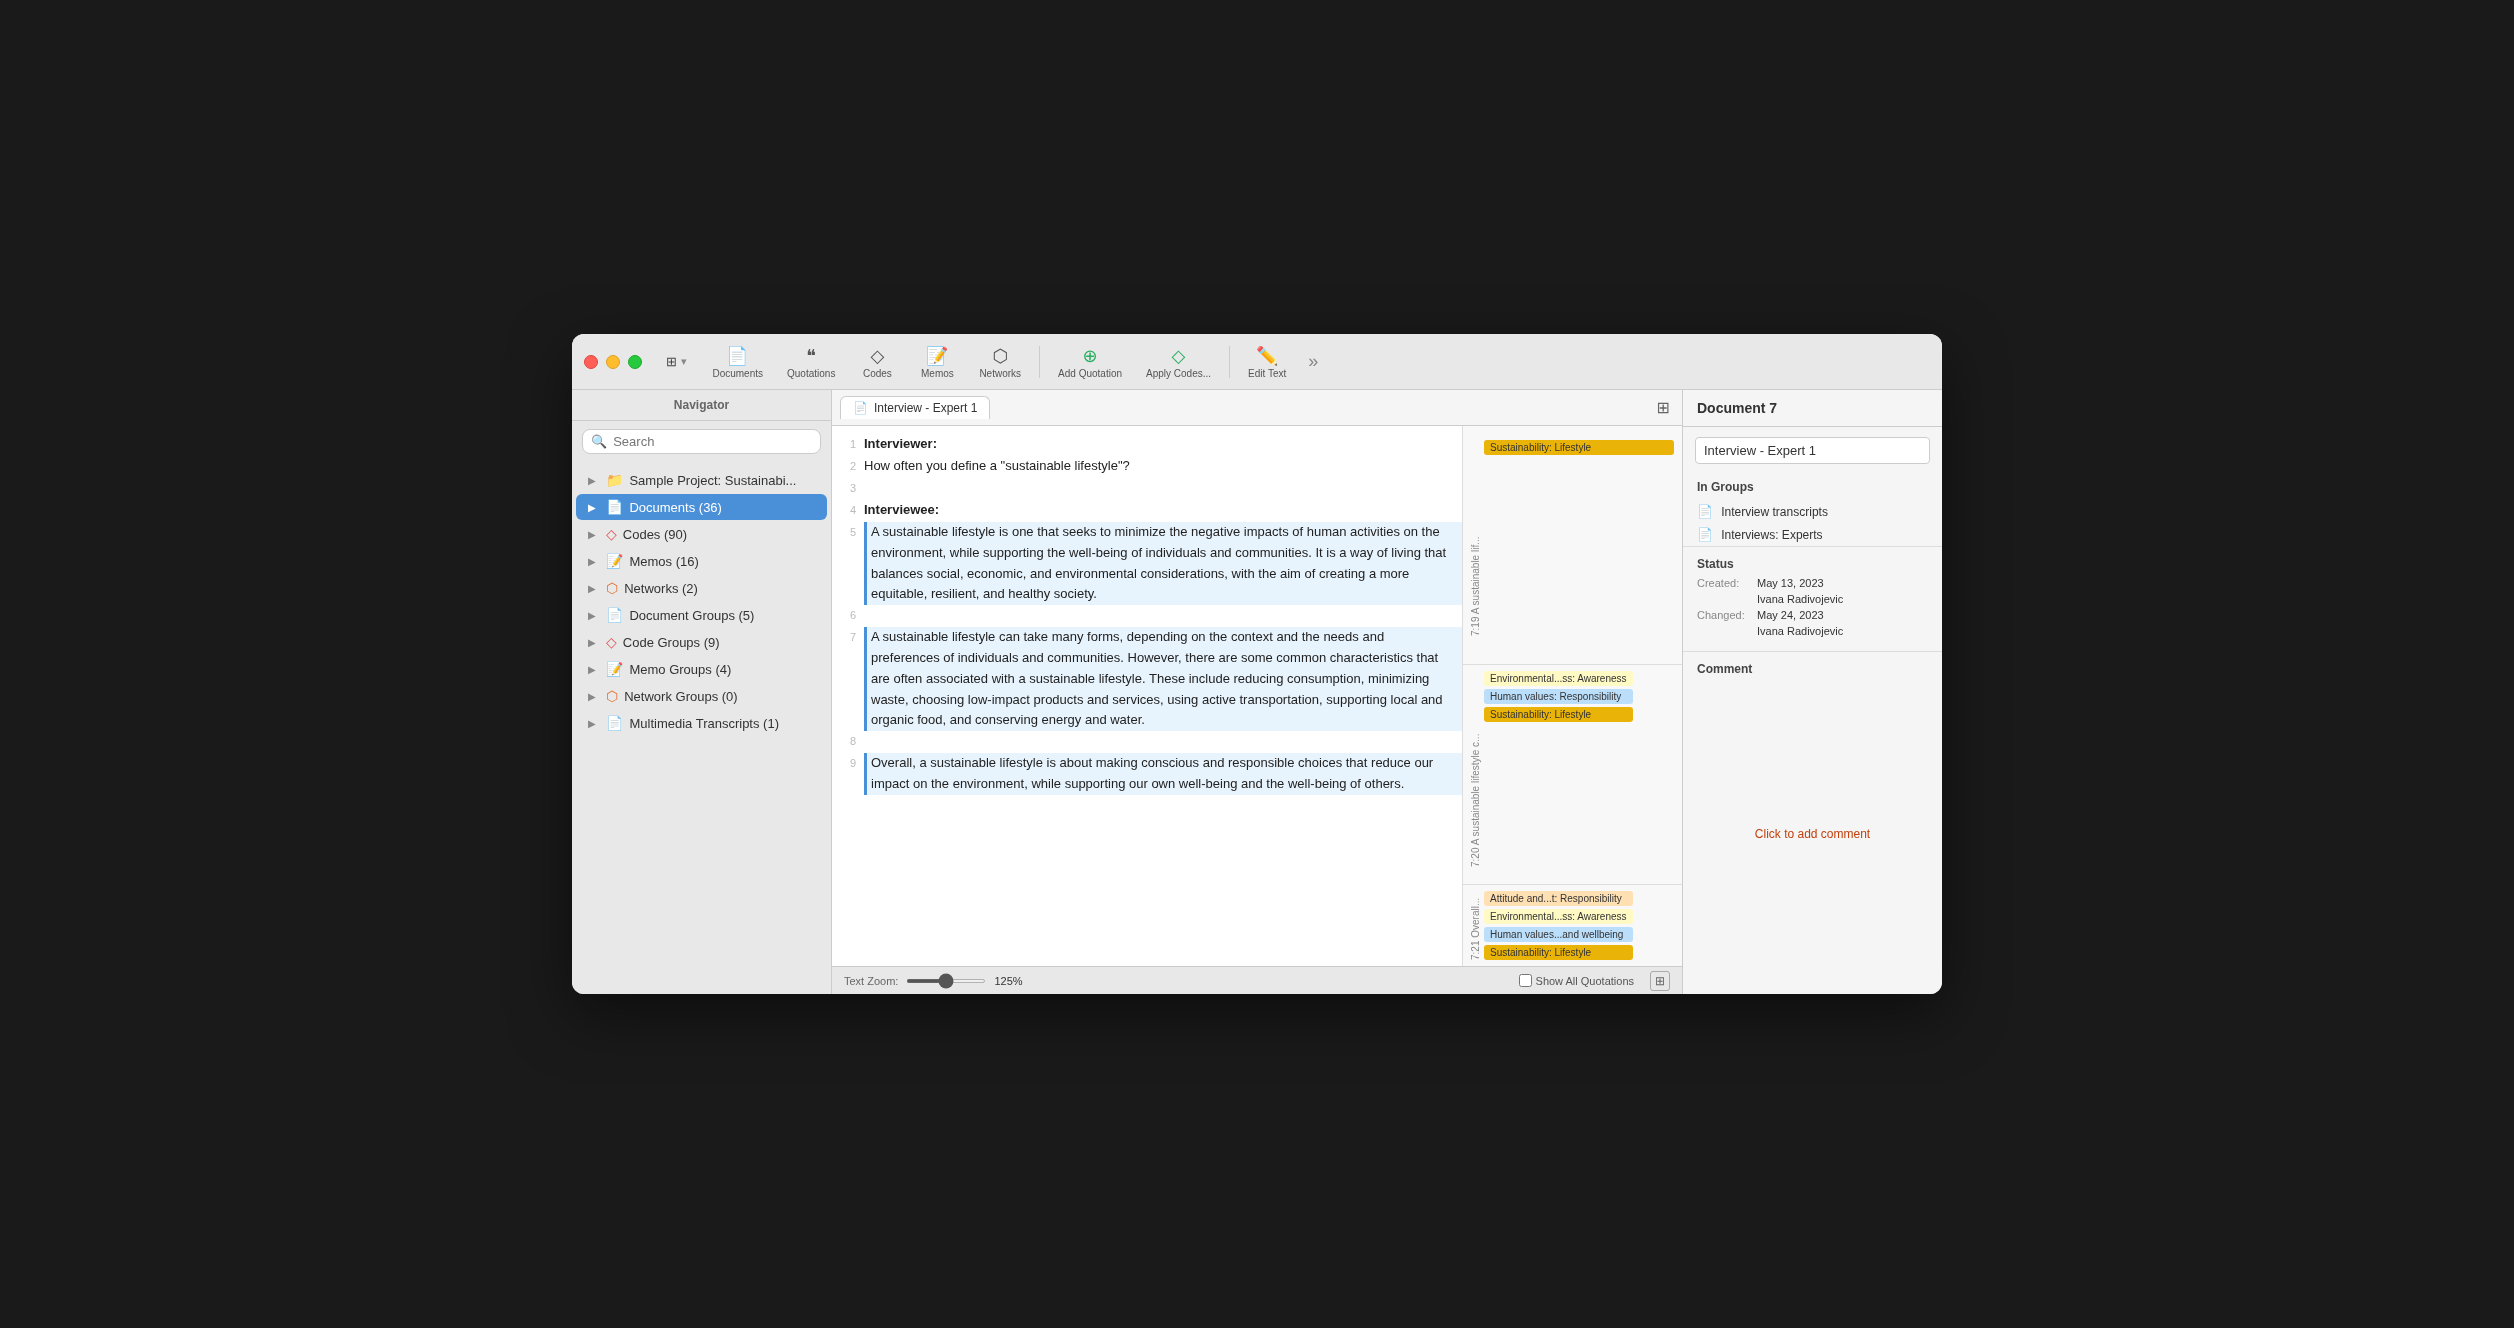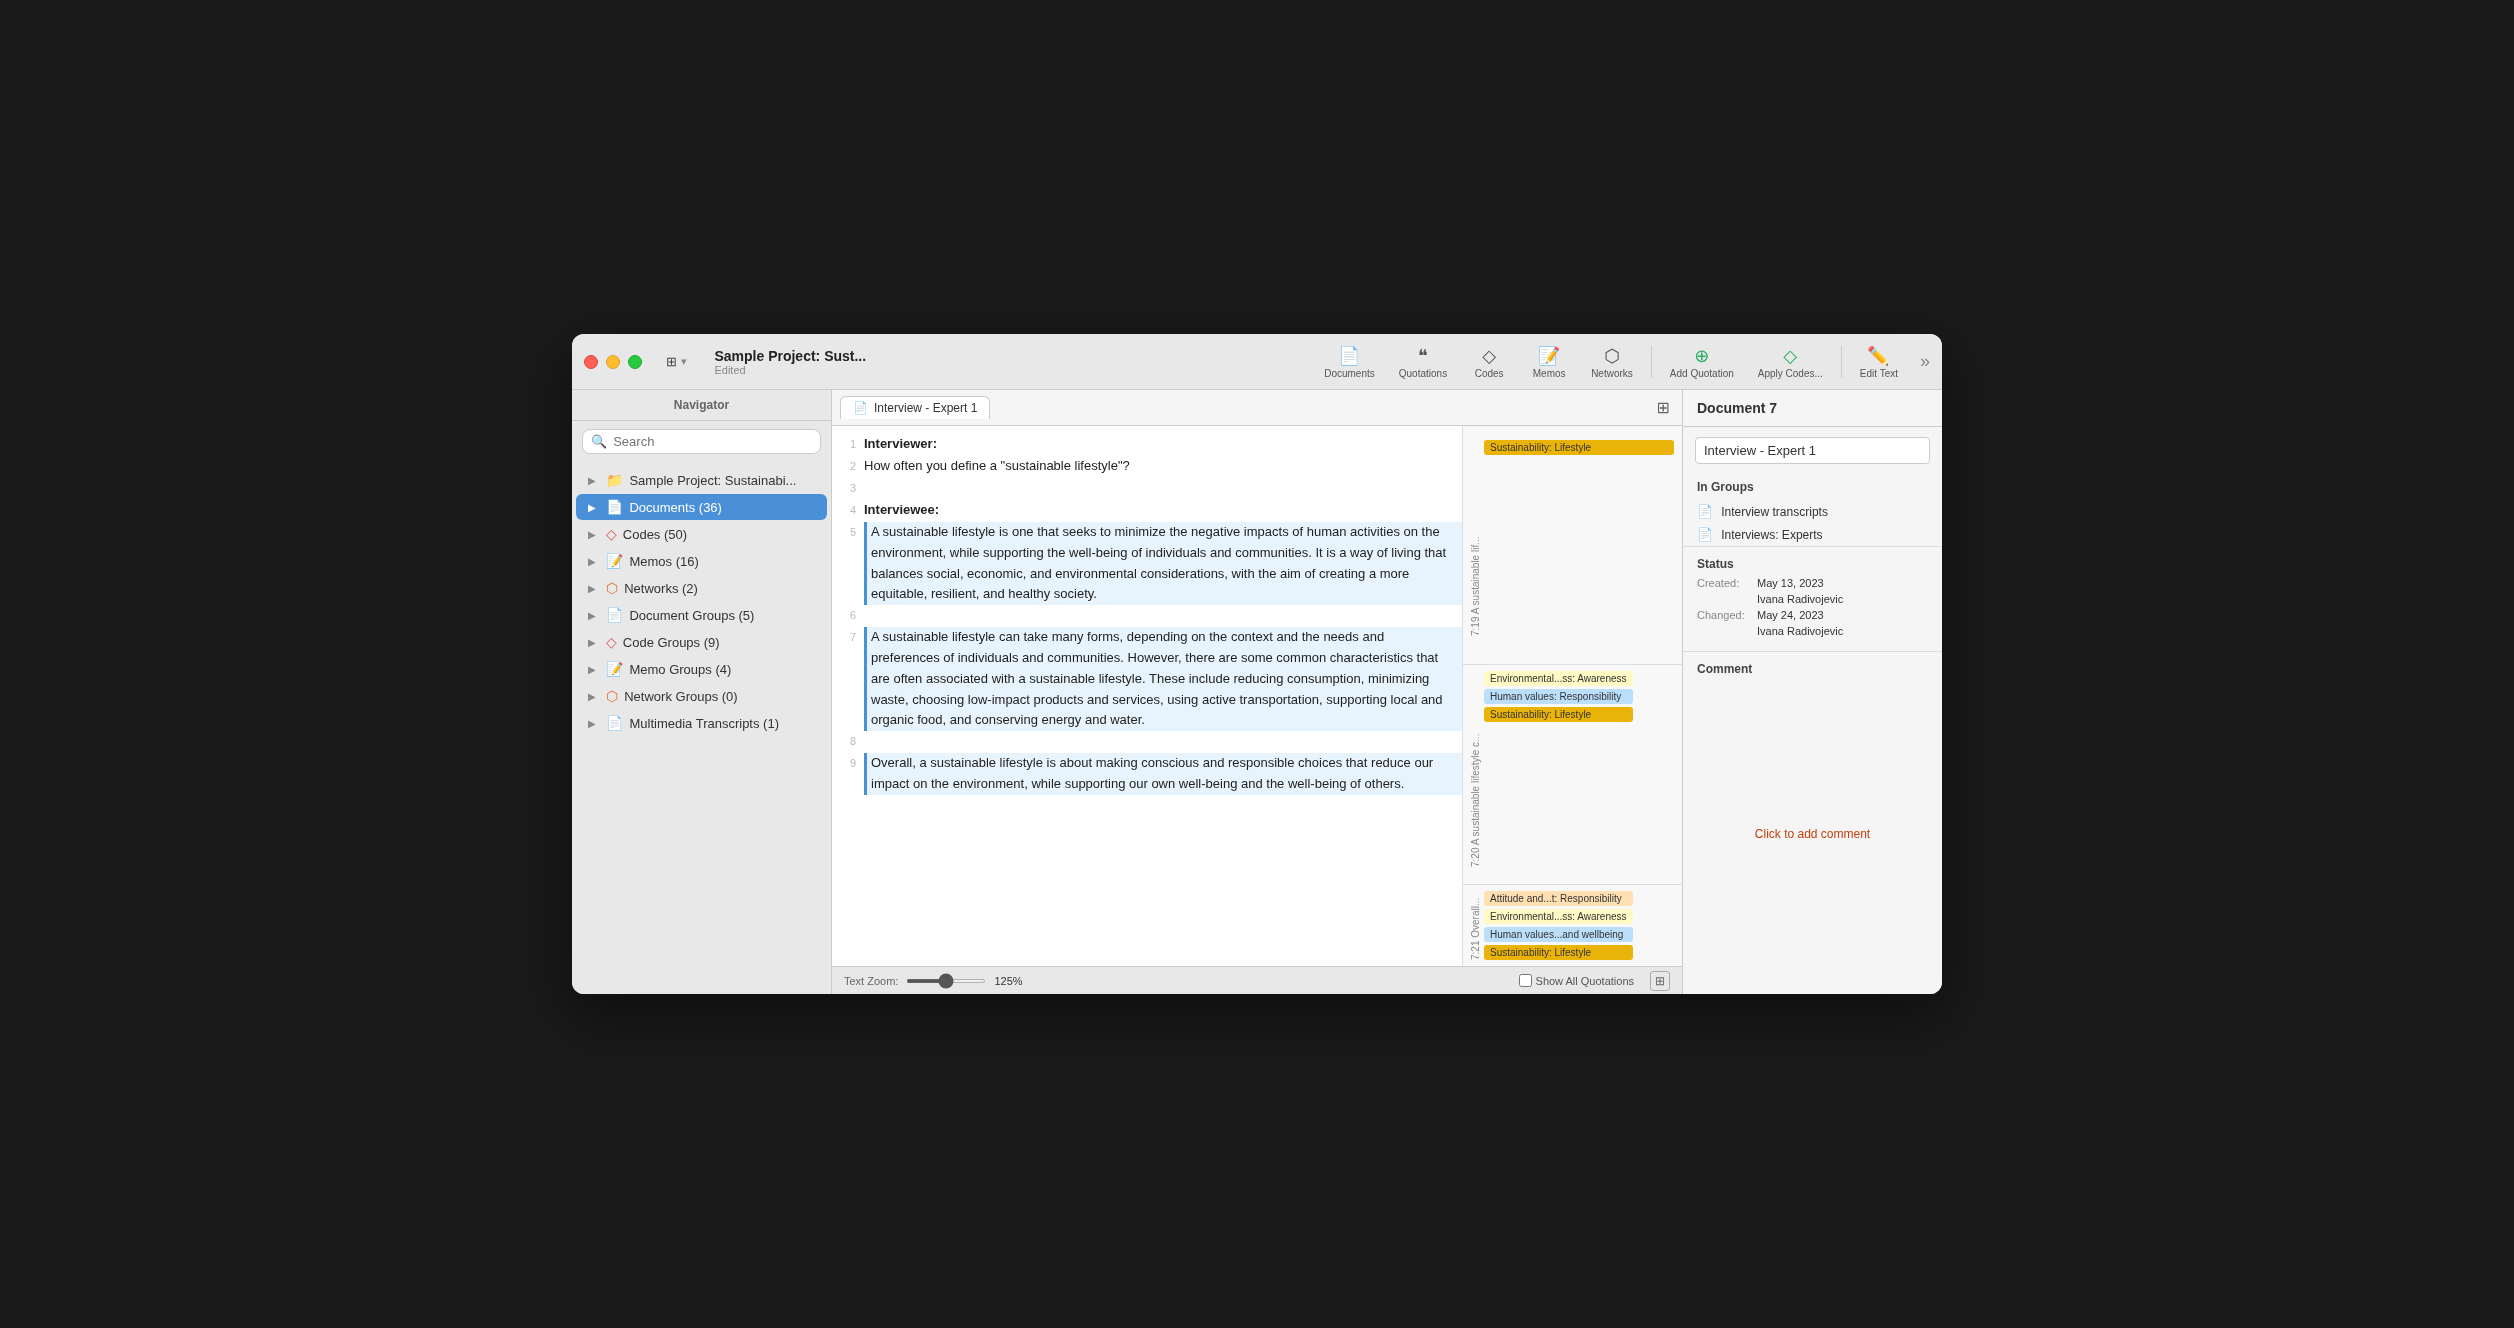--- a/index.html
+++ b/index.html
@@ -380,24 +380,20 @@
   <div class="titlebar">
     <div class="traffic-lights">
       <div class="traffic-light tl-red"></div>
       <div class="traffic-light tl-yellow"></div>
       <div class="traffic-light tl-green"></div>
     </div>
     <div class="navigator-btn">
       <span>⊞</span>
       <span style="font-size:11px;color:#888">▾</span>
     </div>
-    <div class="project-info">
-      <div class="project-title">Sample Project: Sust...</div>
-      <div class="project-subtitle">Edited</div>
-    </div>
     <div class="toolbar-actions">
       <div class="toolbar-btn">
         <span class="icon">📄</span>
         <span class="label">Documents</span>
       </div>
       <div class="toolbar-btn">
         <span class="icon">❝</span>
         <span class="label">Quotations</span>
       </div>
       <div class="toolbar-btn">
@@ -445,21 +441,21 @@
           <span>Sample Project: Sustainabi...</span>
         </div>
         <div class="sidebar-item active">
           <span class="chevron" style="color:white">▶</span>
           <span class="item-icon">📄</span>
           <span>Documents (36)</span>
         </div>
         <div class="sidebar-item">
           <span class="chevron">▶</span>
           <span class="item-icon red">◇</span>
-          <span>Codes (50)</span>
+          <span>Codes (90)</span>
         </div>
         <div class="sidebar-item">
           <span class="chevron">▶</span>
           <span class="item-icon pink">📝</span>
           <span>Memos (16)</span>
         </div>
         <div class="sidebar-item">
           <span class="chevron">▶</span>
           <span class="item-icon orange">⬡</span>
           <span>Networks (2)</span>

